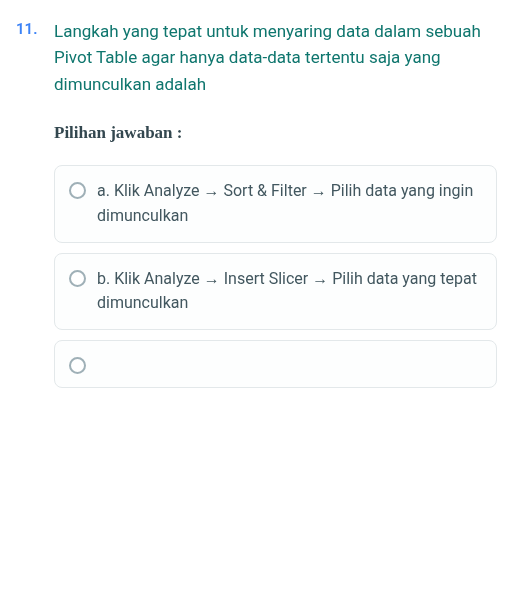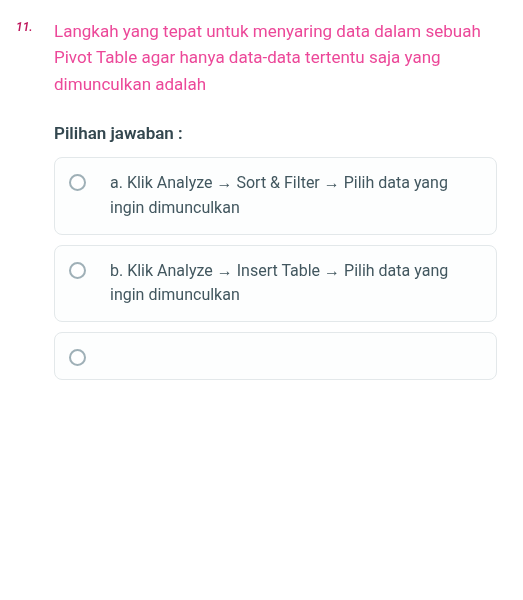--- a/index.html
+++ b/index.html
@@ -10,46 +10,46 @@
     height: 600px;
     padding: 18px 26px 18px 16px;
     color: #3d5560;
   }
   .question-row {
     display: flex;
     gap: 14px;
     margin-bottom: 26px;
   }
   .q-number {
-    font-size: 12px;
+    font-size: 15px;
     font-weight: 600;
-    color: #be185d;
+    color: #3b82f6;
     line-height: 1.5;
     min-width: 24px;
-    font-style: italic;
   }
   .q-text {
     font-size: 17px;
-    color: #ec4899;
+    color: #0f766e;
     line-height: 1.55;
     font-weight: 400;
   }
   .answers-block {
     padding-left: 38px;
   }
   .answers-heading {
     font-size: 17px;
     font-weight: 600;
     color: #33474f;
-    margin-bottom: 14px;
+    margin-bottom: 22px;
+    font-family: Liberation Serif, serif;
   }
   .option {
     display: flex;
     align-items: flex-start;
-    gap: 24px;
+    gap: 11px;
     padding: 13px 16px 13px 14px;
     border: 1px solid #e3e8ea;
     border-radius: 8px;
     margin-bottom: 10px;
     cursor: pointer;
     background: #fdfefe;
   }
   .radio {
     flex-shrink: 0;
     width: 17px;
@@ -76,20 +76,20 @@
 <div class="answers-block">
   <div class="answers-heading">Pilihan jawaban :</div>
 
   <div class="option">
     <div class="radio"></div>
     <div class="opt-text">a. Klik Analyze → Sort &amp; Filter → Pilih data yang ingin dimunculkan</div>
   </div>
 
   <div class="option">
     <div class="radio"></div>
-    <div class="opt-text">b. Klik Analyze → Insert Table → Pilih data yang ingin dimunculkan</div>
+    <div class="opt-text">b. Klik Analyze → Insert Slicer → Pilih data yang tepat dimunculkan</div>
   </div>
 
 
   <div class="option">
     <div class="radio"></div>
   </div>
 </div>
 
 </body></html>

